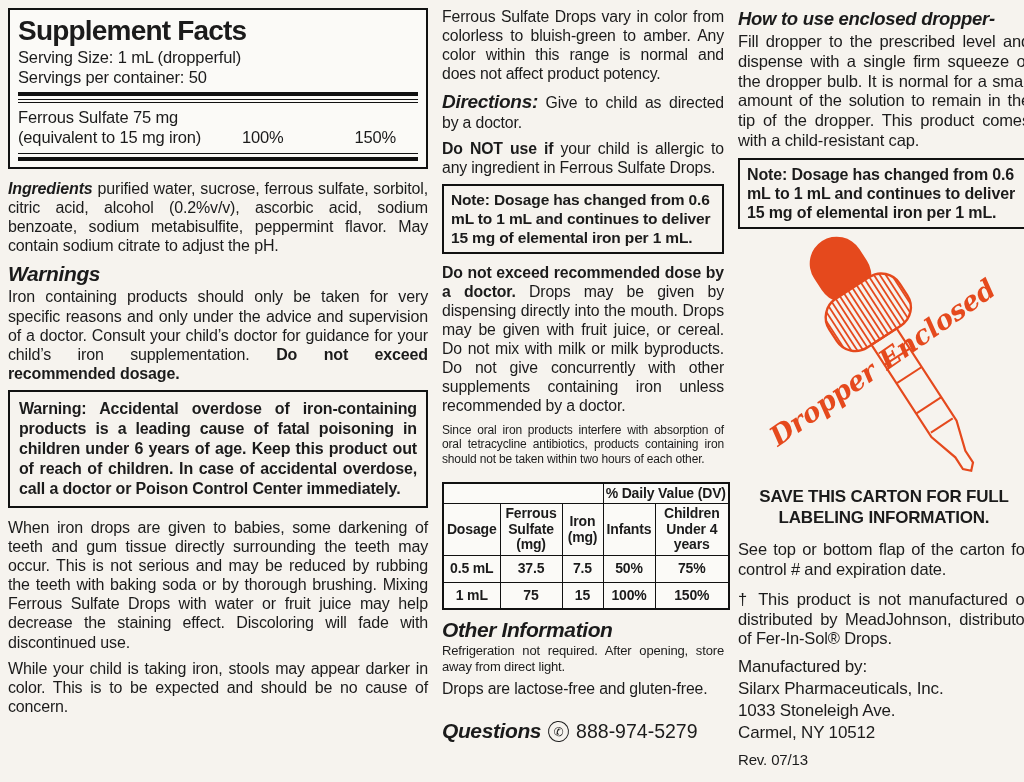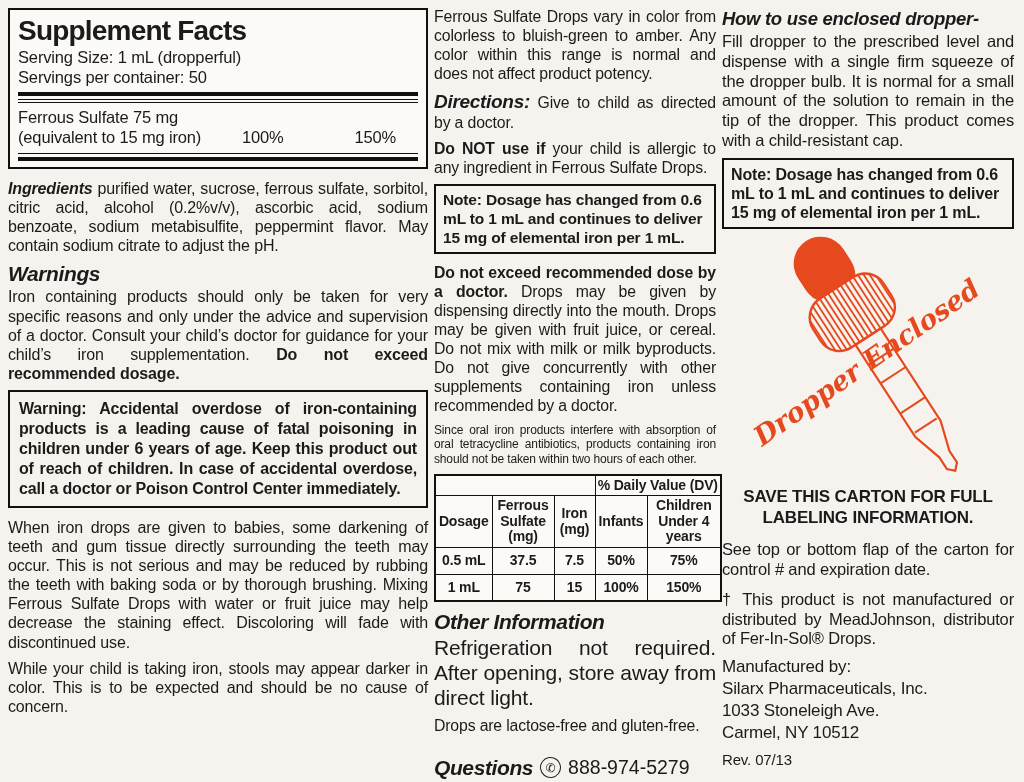--- a/index.html
+++ b/index.html
@@ -3,21 +3,21 @@
 <meta charset="utf-8">
 <style>
   * { box-sizing: border-box; margin: 0; padding: 0; }
   html,body { width:1024px; height:782px; overflow:hidden; }
   body{
     font-family:"Liberation Sans", sans-serif;
     background:var(--bg,#f6f3ee);
     color:var(--ink,#1b1b1b);
     letter-spacing:-0.15px;
   }
-  .page{ display:flex; gap:6px; padding:8px 6px 6px 8px; width:1024px; height:782px; }
+  .page{ display:flex; gap:14px; padding:8px 6px 6px 8px; width:1024px; height:782px; }
   .col1{ width:420px; flex:none; }
   .col2{ width:282px; flex:none; }
   .col3{ width:292px; flex:none; }
 
   p,.para{ font-size:16px; line-height:1.2; text-align:justify; margin-bottom:7px; }
   b,.b{ font-weight:bold; }
   .bi{ font-weight:bold; font-style:italic; }
 
   
   .sf-box{ border:2.5px solid #111; padding:4px 8px 0 8px; background:#fbfaf7; margin-bottom:10px; }
@@ -37,21 +37,21 @@
 
   .center-bold{ text-align:center; font-weight:bold; font-size:16px; line-height:1.18; margin:2px 4px 9px; }
   .h-italic{ font-weight:bold; font-style:italic; font-size:21px; letter-spacing:-0.4px; line-height:1.1; margin-bottom:2px; }
 
   .warn-box{ border:2.5px solid #111; padding:7px 9px; font-weight:bold; font-size:16px; line-height:1.24; text-align:justify; margin:4px 0 10px; }
 
   
   .note-box{ border:2.5px solid #111; padding:5px 7px; font-weight:bold; font-size:15.5px; line-height:1.2; margin:3px 0 10px; text-align:left; }
   .dir-lead{ font-weight:bold; font-style:italic; font-size:19px; letter-spacing:-0.3px; }
 
-  table.dose{ border-collapse:collapse; width:288px; margin:8px 0 8px; background:#fbfaf7; }
+  table.dose{ border-collapse:collapse; width:288px; margin:16px 0 8px; background:#fbfaf7; }
   table.dose td,table.dose th{ border:1.5px solid #111; font-size:14px; text-align:center; vertical-align:middle; padding:2px 2px; line-height:1.1; }
   table.dose{ border:2.5px solid #111; }
   td.nob{ border-left:none; border-top:none; }
   th.hdr{ font-weight:bold; }
   td.cell-left,th.hdr-left{ text-align:left; padding-left:4px; }
   .dose-data td{ font-weight:bold; font-size:15px; height:27px; }
 
   .oi-head{ font-weight:bold; font-style:italic; font-size:21px; letter-spacing:-0.4px; margin:2px 0 1px; }
   .q-row{ display:flex; align-items:center; gap:7px; margin-top:20px; }
   .q-lead{ font-weight:bold; font-style:italic; font-size:21px; letter-spacing:-0.4px; }
@@ -138,21 +138,21 @@
         <td class="cell-left">1 mL</td>
         <td>75</td>
         <td>15</td>
         <td>100%</td>
         <td>150%</td>
       </tr>
     </tbody>
       </table>
 
     <div class="oi-head">Other Information</div>
-    <p style="font-size:21px;margin-bottom:6px">Refrigeration not required. After opening, store away from direct light.</p>
+    <p style="font-size:13px;margin-bottom:6px">Refrigeration not required. After opening, store away from direct light.</p>
     <p style="font-size:15.8px;margin-bottom:2px">Drops are lactose-free and gluten-free.</p>
 
     <div class="q-row">
       <span class="q-lead">Questions</span>
       <span class="qcircle">✆</span>
       <span class="q-num">888-974-5279</span>
     </div>
   </div>
 
   <div class="col3 c3">

